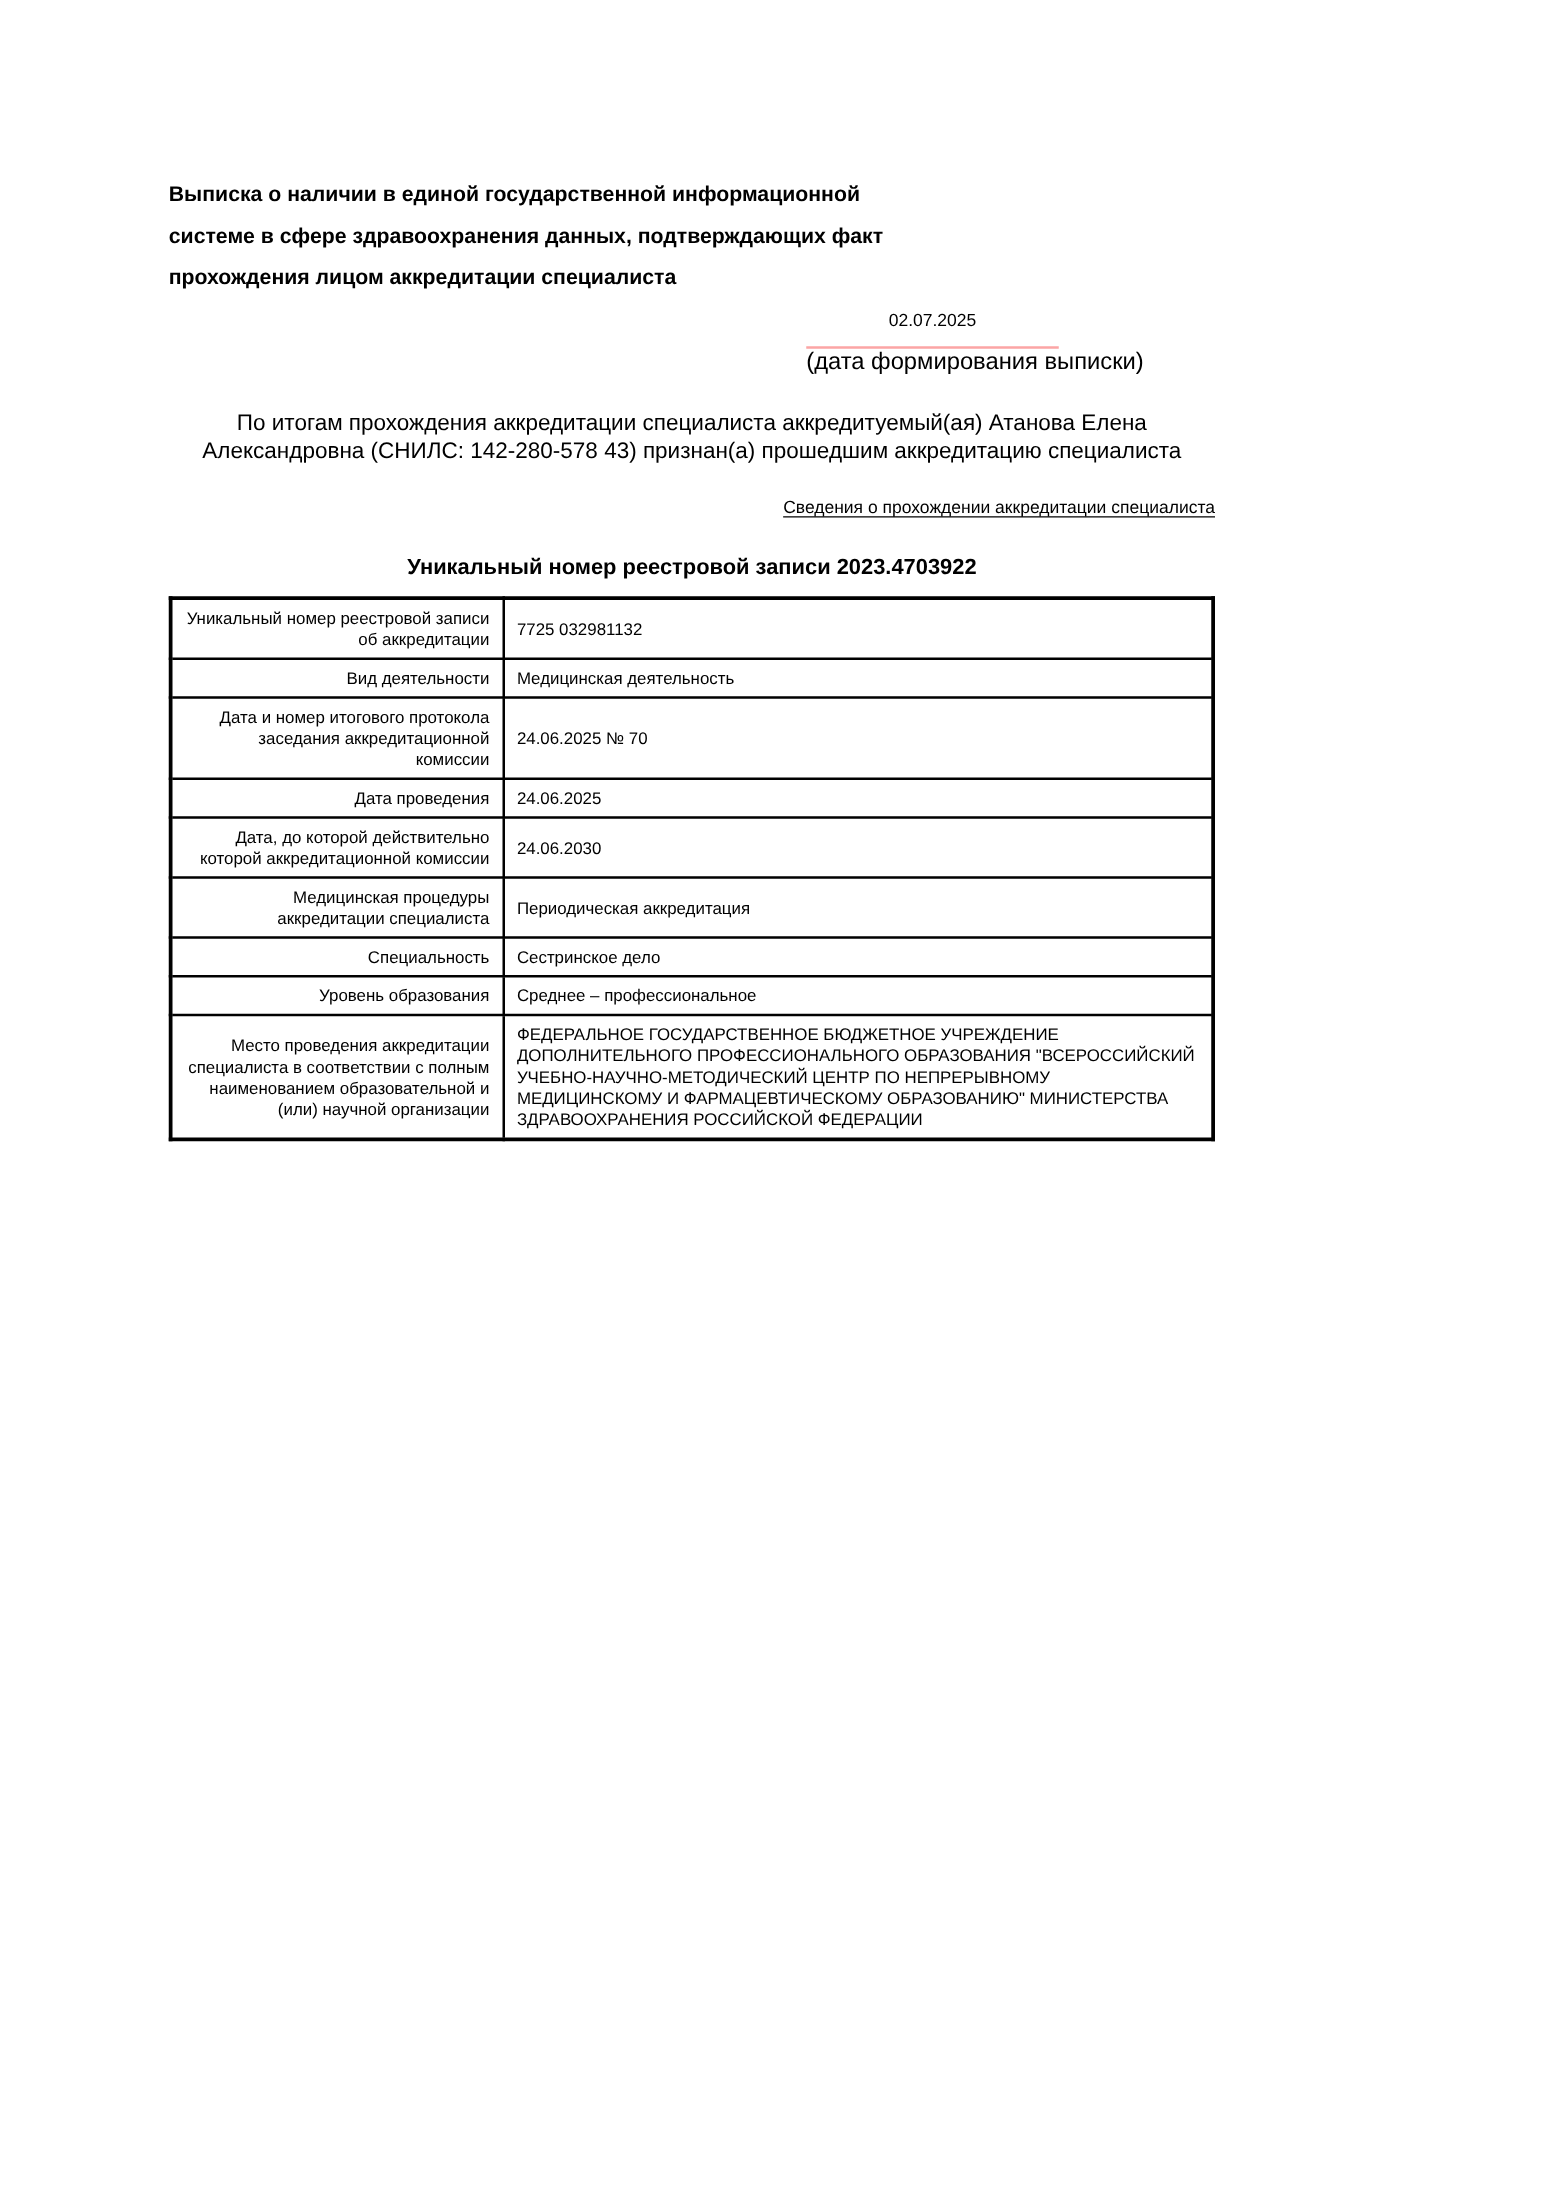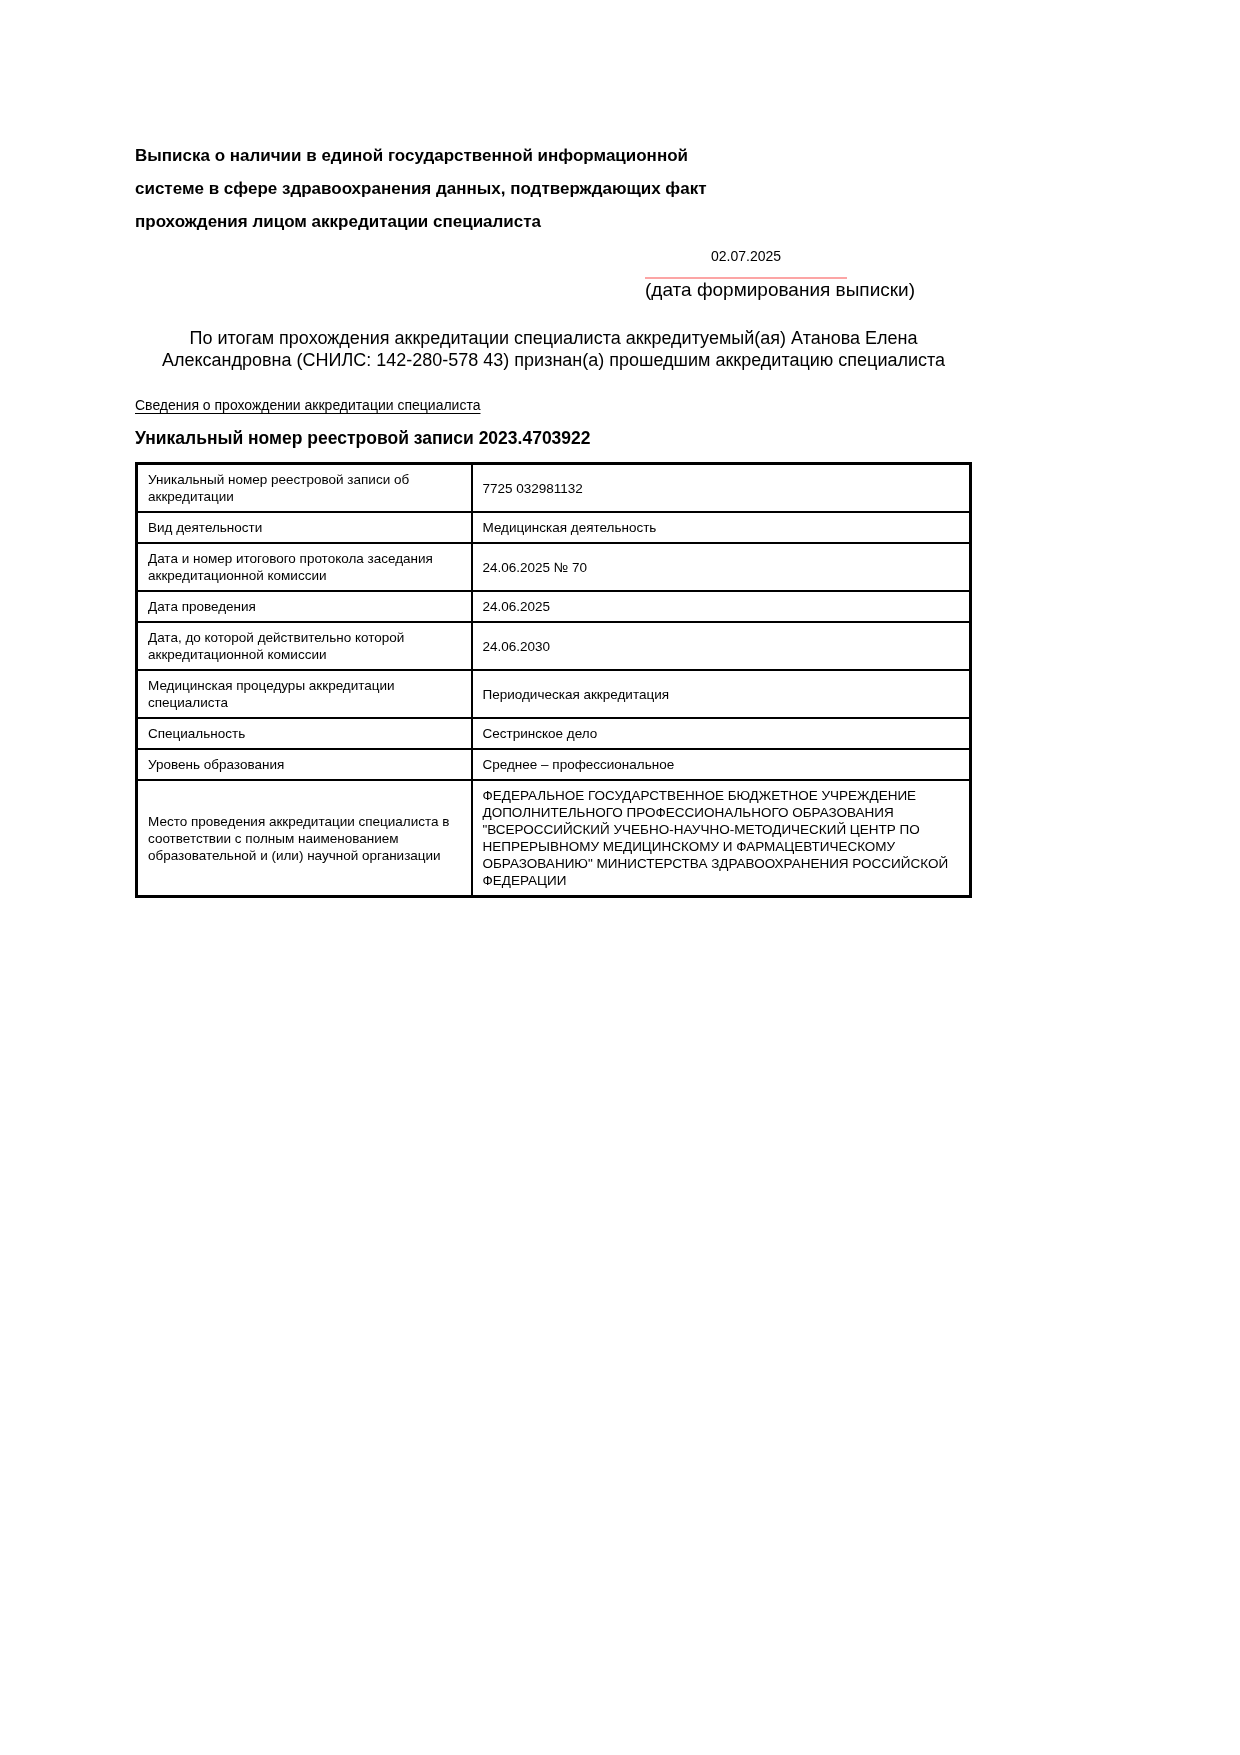--- a/index.html
+++ b/index.html
@@ -41,46 +41,47 @@
     white-space: nowrap;
   }
   .intro {
     margin-top: 26px;
     text-align: center;
     font-size: 18px;
     line-height: 22px;
   }
   .section-heading {
     margin-top: 26px;
-    text-align: left;
+    text-align: right;
     font-size: 14px;
     text-decoration: underline;
     text-underline-offset: 3px;
   }
   .registry-heading {
-    margin-top: 15px;
+    margin-top: 30px;
+    text-align: center;
     font-size: 17.5px;
     font-weight: bold;
   }
   table.acc-table {
     margin-top: 13px;
     width: 100%;
     border-collapse: collapse;
     border: 3px solid #000000;
     table-layout: fixed;
   }
   table.acc-table td {
     border: 2px solid #000000;
     font-size: 13.5px;
     line-height: 17px;
     vertical-align: middle;
     padding: 6px 10px;
     word-wrap: break-word;
   }
-  td.label-cell { width: 335px; }
+  td.label-cell { width: 266px; text-align: right; }
   td.value-cell { }
 </style>
 </head>
 <body>
 
 <div class="content">
 
   <h1 class="doc-title">
     <span class="tline">Выписка о наличии в единой государственной информационной</span>
     <span class="tline">системе в сфере здравоохранения данных, подтверждающих факт</span>

